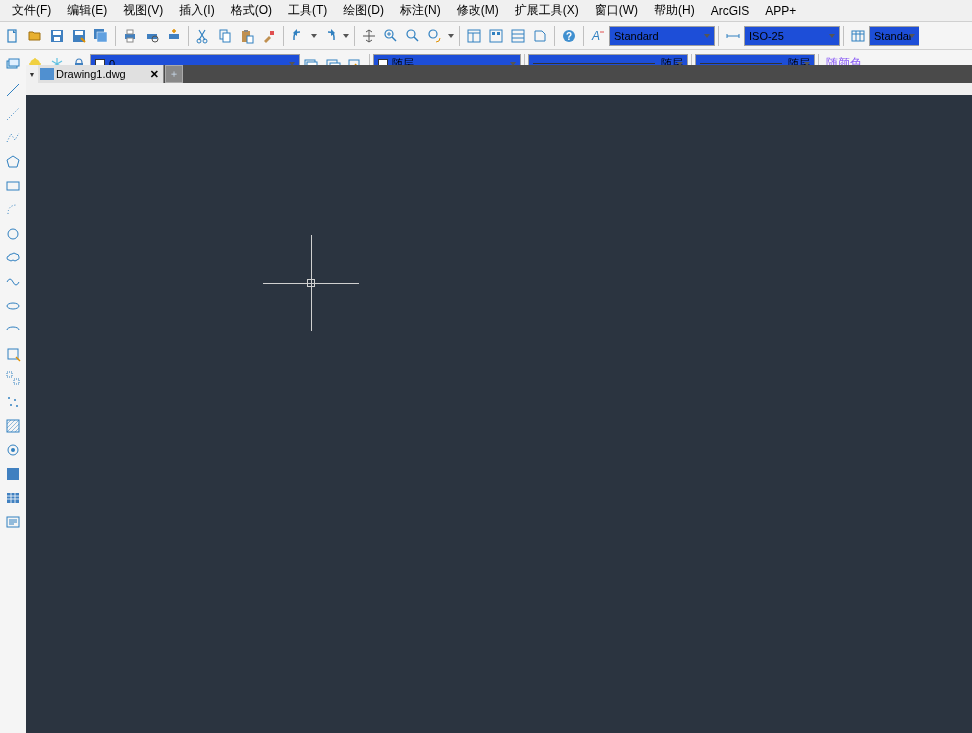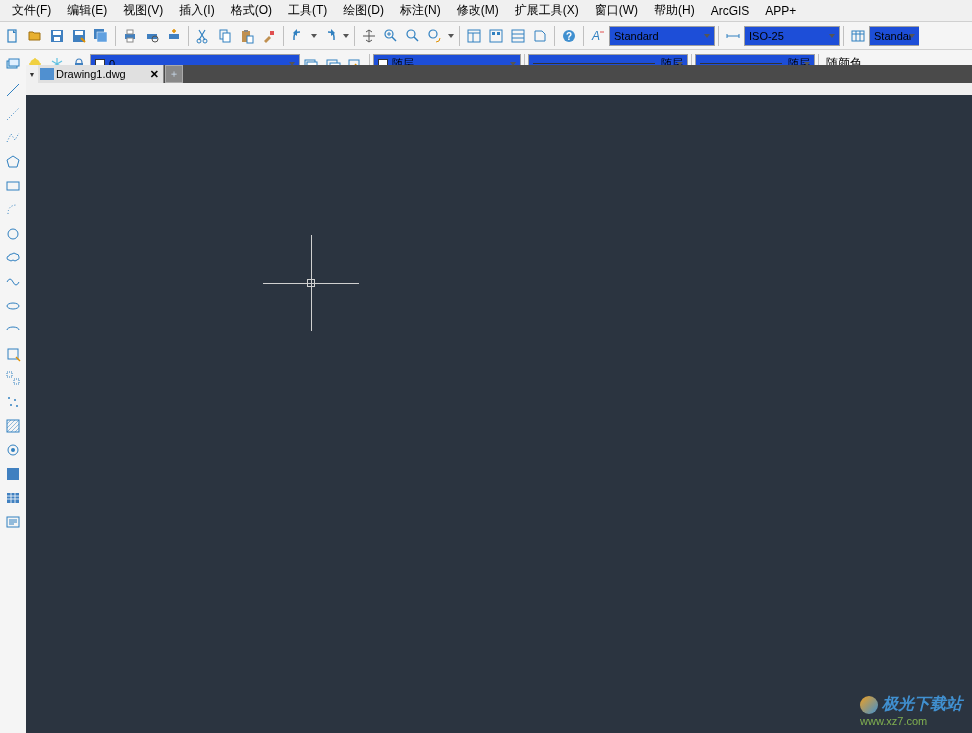--- a/index.html
+++ b/index.html
@@ -307,21 +307,21 @@
   <div class="combo" style="width:160px;display:flex;align-items:center;gap:6px">
     <div class="line-sample"></div>
     <span style="flex:0 0 auto">随层</span>
   </div>
   <div class="tb-sep"></div>
   <div class="combo" style="width:120px;display:flex;align-items:center;gap:6px">
     <div class="line-sample"></div>
     <span style="flex:0 0 auto">随层</span>
   </div>
   <div class="tb-sep"></div>
-  <span style="font-size:12px;color:#000000;padding-left:4px">随颜色</span>
+  <span style="font-size:12px;color:#8b5cf6;padding-left:4px">随颜色</span>
 </div>
 
 <div class="left-toolbar">
   <div class="lt-btn">
       <svg viewBox="0 0 16 16">
         <path d="M2 14 L14 2" stroke="#3080c0" stroke-width="1"></path>
       </svg>
     </div>
   <div class="lt-btn">
       <svg viewBox="0 0 16 16">
@@ -431,20 +431,13 @@
     <span>Drawing1.dwg</span>
     <span class="close">✕</span>
   </div>
   <div class="newtab">＋</div>
 </div>
 
 <div class="canvas">
   <div class="crosshair-v"></div>
   <div class="crosshair-h"></div>
   <div class="pickbox"></div>
-  <div class="watermark">
-    <div class="wm1">
-        <div class="wm-logo"></div>
-        <span>极光下载站</span>
-      </div>
-    <div class="wm2">www.xz7.com</div>
-  </div>
 </div>
 
 </body></html>

